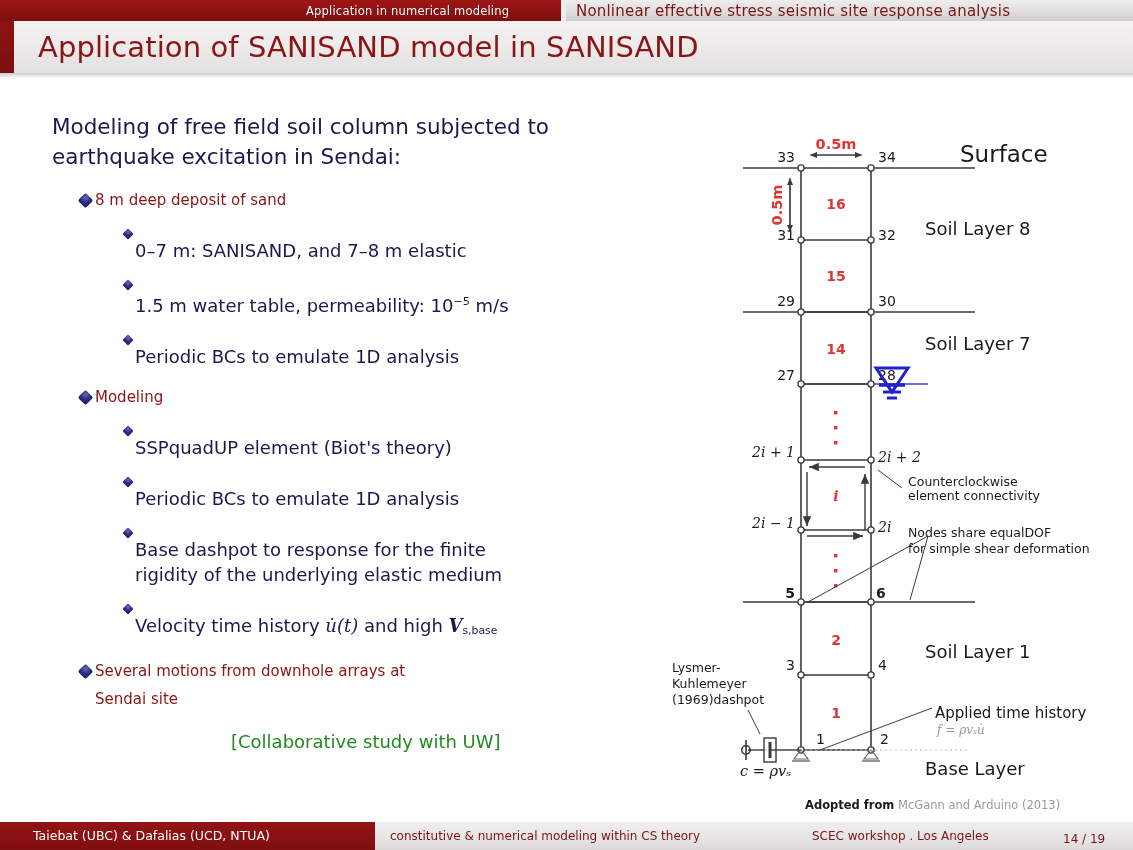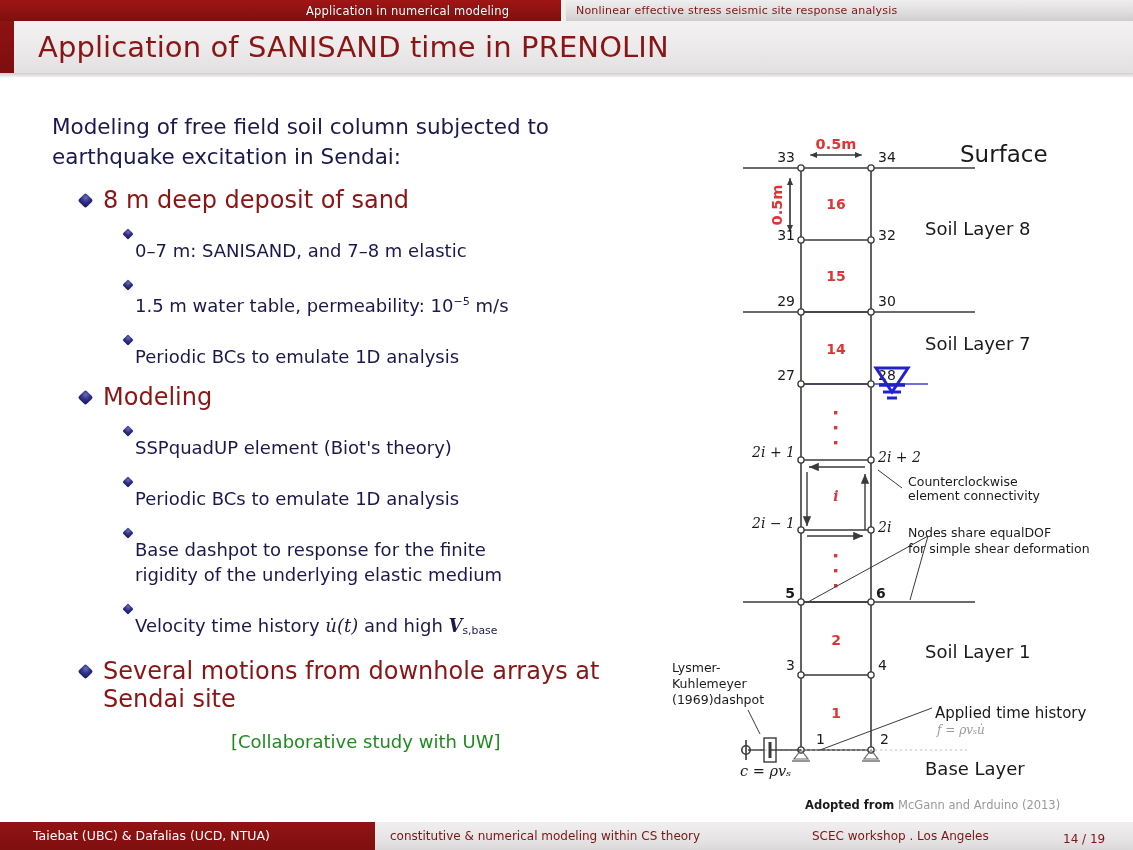--- a/index.html
+++ b/index.html
@@ -23,21 +23,21 @@
     color:#ffffff;font-size:11.5px;letter-spacing:.2px;
     text-shadow:0 0 1px rgba(0,0,0,.4);
   }
   .nav-sep{
     position:absolute;left:561px;top:0;width:5px;height:21px;
     background:#f2eeee;
   }
   .nav-inactive{
     position:absolute;left:576px;top:2px;height:17px;
     display:flex;align-items:center;
-    color:#7b1414;font-size:11px;letter-spacing:.2px;
+    color:#7b1414;font-size:15px;letter-spacing:.2px;
   }
 
   
   .titleband{
     position:absolute;left:0;top:21px;width:1133px;height:52px;
     background:linear-gradient(to bottom,#f3f1f1 0%,#eceaea 50%,#e2e0e0 100%);
   }
   .titleband-edge{
     position:absolute;left:0;top:21px;width:14px;height:52px;
     background:linear-gradient(to bottom,#8e1212 0%,#7d0f0f 100%);
@@ -58,22 +58,22 @@
   .lead{
     color:#19194d;font-size:21.5px;line-height:30px;
     font-family:"DejaVu Sans", sans-serif;
   }
   .lvl1{margin-top:14px;}
   .lvl1-row{
     display:flex;align-items:flex-start;
     margin:0 0 8px 28px;
   }
   .lvl1-text{
-    color:#8a1515;font-size:24px;line-height:28px;
-    margin-left:12px;
+    color:#8a1515;font-size:15px;line-height:28px;
+    margin-left:4px;
   }
   .lvl2-row{
     display:flex;align-items:flex-start;
     margin:0 0 10px 72px;
     flex-direction:column;
   }
   .lvl2-text{
     color:#19194d;font-size:18px;line-height:25px;
     margin-left:11px;
   }
@@ -137,21 +137,21 @@
 
 <div class="topbar"></div>
 <div class="topbar-right"></div>
 <div class="nav-sep"></div>
 <div class="nav-active">Application in numerical modeling</div>
 <div class="nav-inactive">Nonlinear effective stress seismic site response analysis</div>
 
 <div class="titleband"></div>
 <div class="titleband-edge"></div>
 <div class="titleband-rule"></div>
-<div class="slide-title">Application of SANISAND time in PRENOLIN</div>
+<div class="slide-title">Application of SANISAND model in SANISAND</div>
 
 <div class="body-col">
 
   <div class="lead">
     <div>Modeling of free field soil column subjected to</div>
     <div>earthquake excitation in Sendai:</div>
   </div>
 
   <div class="lvl1">
     <div class="lvl1-row">

